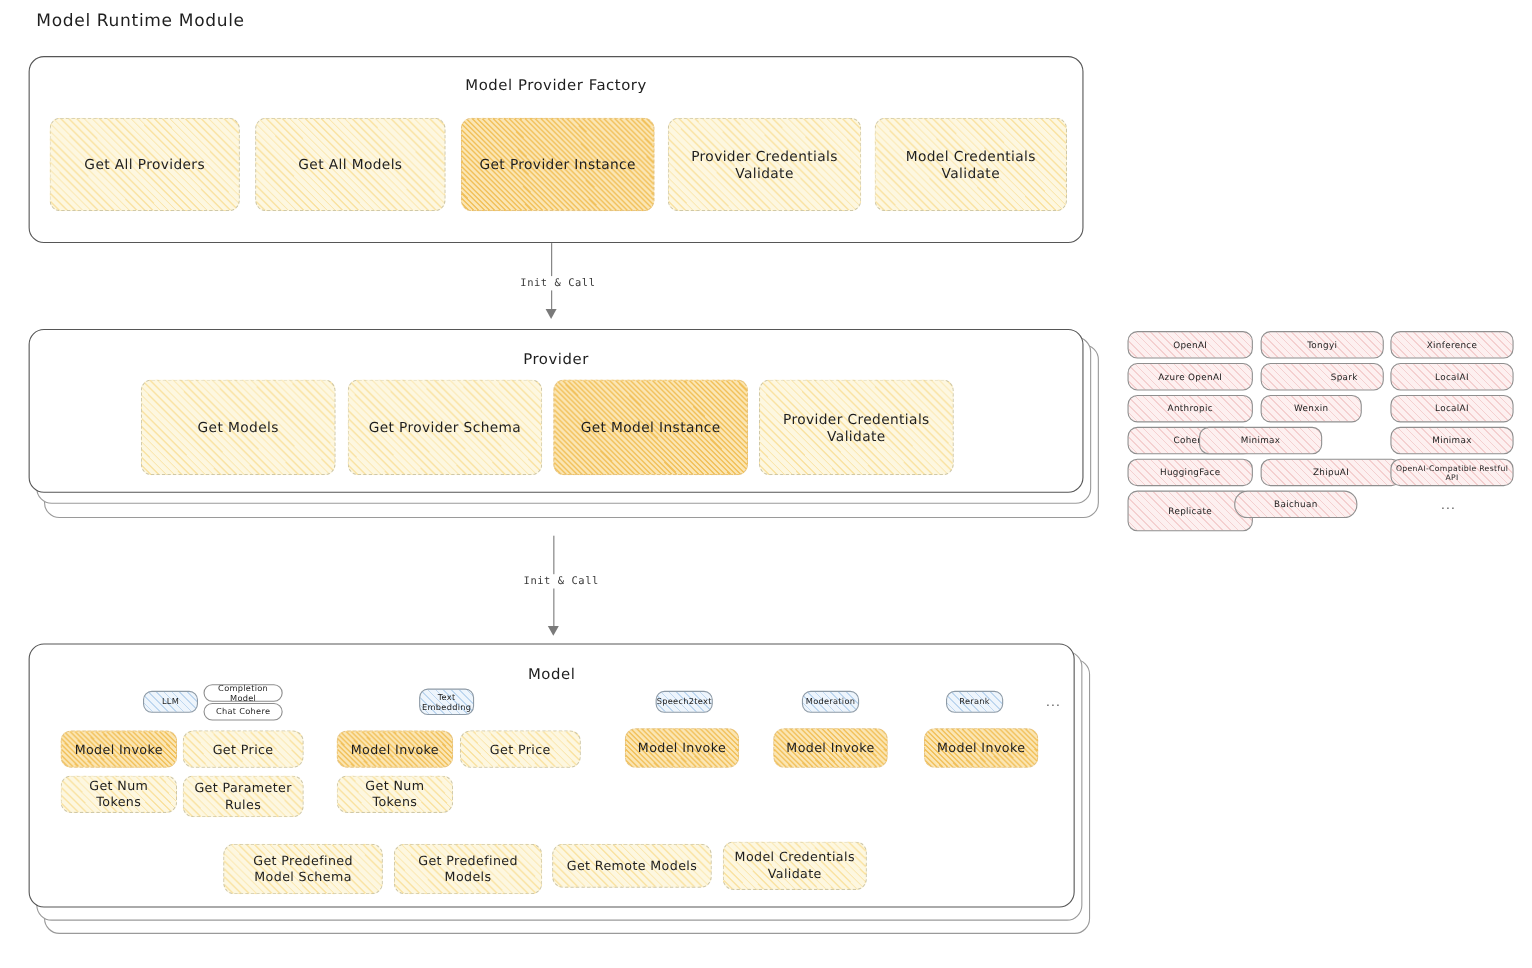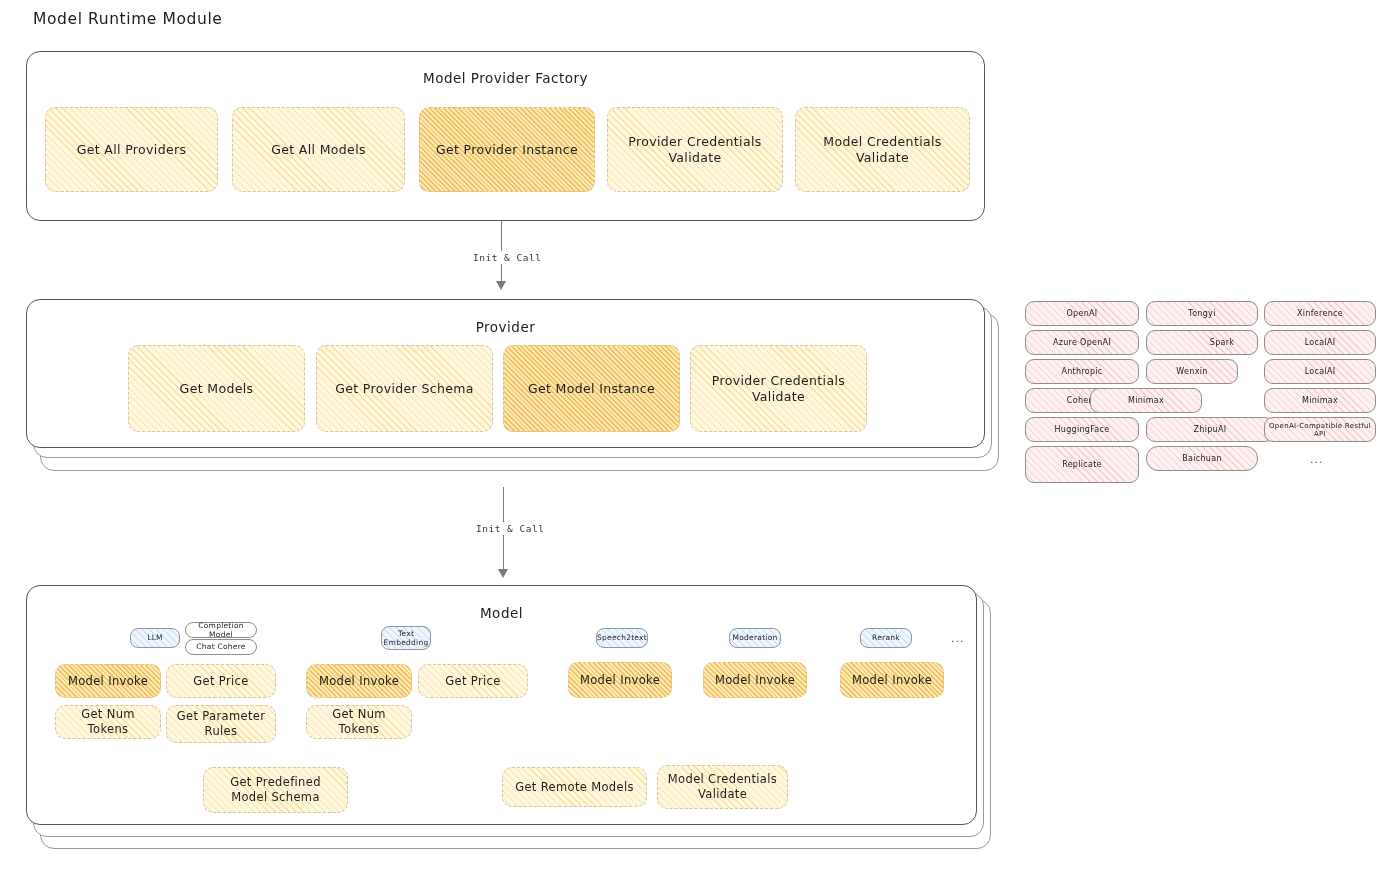--- a/index.html
+++ b/index.html
@@ -228,21 +228,21 @@
   <div class="provider-chip fill-pink hand" style="left:1025px; top:359px; width:114px; height:25px;">Anthropic</div>
   <div class="provider-chip fill-pink hand" style="left:1025px; top:388px; width:114px; height:25px;">Cohere</div>
   <div class="provider-chip fill-pink hand" style="left:1025px; top:417px; width:114px; height:25px;">HuggingFace</div>
   <div class="provider-chip fill-pink hand" style="left:1025px; top:446px; width:114px; height:37px;">Replicate</div>
 
   <div class="provider-chip fill-pink hand" style="left:1146px; top:301px; width:112px; height:25px;">Tongyi</div>
   <div class="provider-chip fill-pink hand" style="left:1146px; top:330px; width:112px; height:25px;padding-left:44px;">Spark</div>
   <div class="provider-chip fill-pink hand" style="left:1146px; top:359px; width:92px; height:25px;text-align:right;">Wenxin</div>
   <div class="provider-chip fill-pink hand" style="left:1090px; top:388px; width:112px; height:25px;">Minimax</div>
   <div class="provider-chip fill-pink hand" style="left:1146px; top:417px; width:128px; height:25px;">ZhipuAI</div>
-  <div class="provider-chip fill-pink hand" style="left:1146px; top:446px; width:112px; height:25px;border-radius:12px;">Baichuan</div>
+  <div class="provider-chip fill-pink hand" style="left:1122px; top:446px; width:112px; height:25px;border-radius:12px;">Baichuan</div>
 
   <div class="provider-chip fill-pink hand" style="left:1264px; top:301px; width:112px; height:25px;">Xinference</div>
   <div class="provider-chip fill-pink hand" style="left:1264px; top:330px; width:112px; height:25px;">LocalAI</div>
   <div class="provider-chip fill-pink hand" style="left:1264px; top:359px; width:112px; height:25px;">LocalAI</div>
   <div class="provider-chip fill-pink hand" style="left:1264px; top:388px; width:112px; height:25px;">Minimax</div>
   <div class="provider-chip fill-pink hand" style="left:1264px; top:417px; width:112px; height:25px; font-size:7px;">OpenAI-Compatible Restful API</div>
   <div class="ellipsis hand" style="left:1310px; top:453px;">...</div>
 
   <div class="arrow-line" style="left:503px; top:487px; height:84px;"></div>
   <div class="arrow-head" style="left:498px; top:569px;"></div>
@@ -278,16 +278,17 @@
   <div class="node dashed fill-yellow hand" style="left:418px; top:664px; width:110px; height:34px; font-size:11.5px; z-index:3;">Get Price</div>
   <div class="node dashed fill-yellow hand" style="left:306px; top:705px; width:106px; height:34px; font-size:11.5px; z-index:3;">Get Num Tokens</div>
 
   <div class="node dashed fill-orange hand" style="left:568px; top:662px; width:104px; height:36px; font-size:11.5px; z-index:3;">Model Invoke</div>
 
   <div class="node dashed fill-orange hand" style="left:703px; top:662px; width:104px; height:36px; font-size:11.5px; z-index:3;">Model Invoke</div>
 
   <div class="node dashed fill-orange hand" style="left:840px; top:662px; width:104px; height:36px; font-size:11.5px; z-index:3;">Model Invoke</div>
 
   <div class="node dashed fill-yellow hand" style="left:203px; top:767px; width:145px; height:46px; font-size:11.5px; z-index:3;">Get Predefined Model Schema</div>
+  <div class="node dashed fill-yellow hand" style="left:358px; top:767px; width:135px; height:46px; font-size:11.5px; z-index:3;">Get Predefined Models</div>
   <div class="node dashed fill-yellow hand" style="left:502px; top:767px; width:145px; height:40px; font-size:11.5px; z-index:3;">Get Remote Models</div>
   <div class="node dashed fill-yellow hand" style="left:657px; top:765px; width:131px; height:44px; font-size:11.5px; z-index:3;">Model Credentials Validate</div>
 
 </div>
 
 </body></html>

